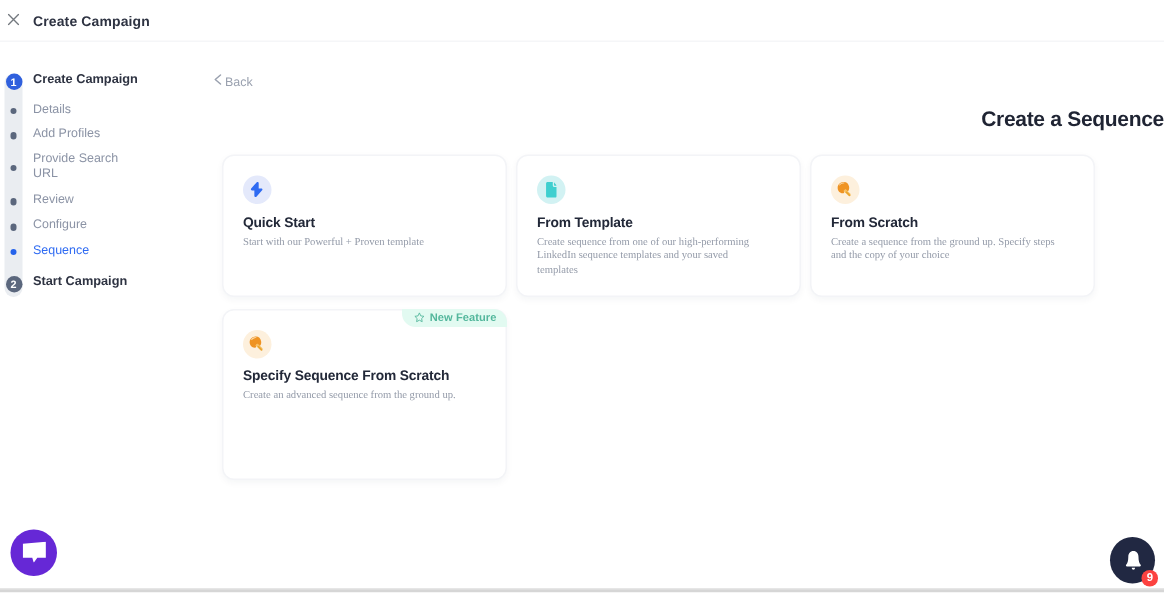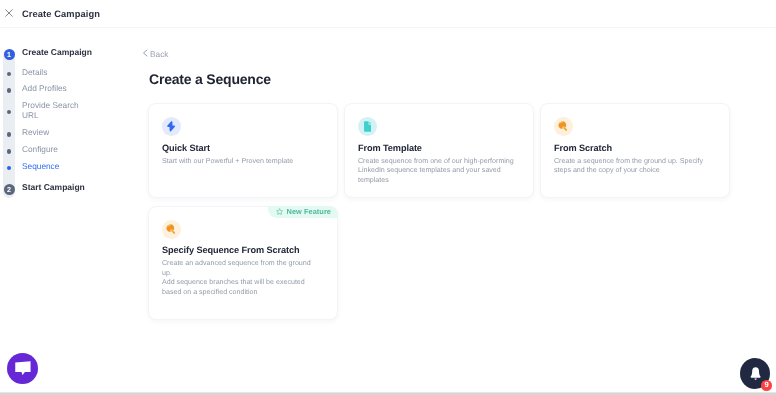--- a/index.html
+++ b/index.html
@@ -38,35 +38,35 @@
          font-size:7.2px; font-weight:700; display:flex; align-items:center; justify-content:center; line-height:1; }
   .num.grey { background:#5b677d; }
   .dot { width:4.6px; height:4.6px; border-radius:50%; background:#5b677d; margin-top:3px; margin-left:3.2px;}
   .dot.active { background:#2563eb; }
   .step .label { font-size:8.3px; color:#8b93a5; line-height:10.2px; width:62px; }
   .step.main .label { font-weight:700; color:#2e3342; font-size:8.5px; width:auto; white-space:nowrap;}
   .step .label.active { color:#2f6bf2; }
 
   
   .back { display:inline-flex; align-items:flex-start; gap:2px; color:#9aa1af; font-size:8.3px; cursor:pointer; margin-left:4px;}
-  .page-title { font-size:14px; font-weight:700; color:#1f2433; margin:9px 0 0 11px; letter-spacing:-.2px;}
+  .page-title { font-size:14px; font-weight:700; color:#1f2433; margin:9px 0 0 11px; letter-spacing:-.2px;text-align:right;}
 
   .cards { display:flex; gap:6px; margin:16px 0 0 10px; }
   .card {
     width:190px; background:#fff; border:1px solid #f3f4f7; border-radius:8px;
     padding:13px 12px 13px 13px; position:relative; cursor:pointer;
     box-shadow:0 2px 5px rgba(25,35,70,.045);
   }
   .card.row1 { height:95px; }
   .icon-circle { width:19px; height:19px; border-radius:50%; display:flex; align-items:center; justify-content:center; }
   .c-blue { background:#e4e9fb; }
   .c-cyan { background:#d2f2f3; }
   .c-orange { background:#fdf0dd; }
   .card h3 { font-size:9.2px; font-weight:700; color:#222838; margin-top:6.5px; letter-spacing:-.1px; line-height:10px;}
-  .card p { font-size:7.1px; color:#939aa8; line-height:9.6px; margin-top:4px; width:156px;}
+  .card p { font-size:7.1px; color:#939aa8; line-height:9.6px; margin-top:4px; width:156px;font-family:Liberation Serif, serif;}
 
   .row2 { margin:7.5px 0 0 10px; }
   .card.wide { width:190px; height:114px; }
   .badge {
     position:absolute; right:-1px; top:-1px; background:#e2faf1; color:#53b79c;
     font-size:7.4px; border-radius:0 9px 0 9px; padding:0 7px 0 8px; height:12.5px;
     display:flex; align-items:center; gap:3.2px; font-weight:700; letter-spacing:.05px;
   }
 
   
@@ -199,21 +199,21 @@
           </div>
           <div class="icon-circle c-orange">
               <svg style="margin-left:-0.7px;margin-top:-0.3px" width="10.4" height="10.6" viewBox="0 0 27 28">
                 <path d="M11.2 1.0 C5.6 1.2 1.0 5.4 0.9 10.8 C0.8 16.2 4.6 20.4 9.8 20.7 C11.7 20.8 12.7 19.8 12.5 18.8 C12.4 18.2 12.1 17.9 11.9 17.5 C11.5 16.7 11.8 15.8 12.5 15.4 C13.3 15.0 14.2 15.3 14.6 16.0 L15.3 17.1 C16.1 18.3 17.7 18.4 18.9 17.5 C20.8 15.7 21.6 12.8 21.2 9.8 C20.5 4.2 16.7 0.7 11.2 1.0 Z" fill="#ef9322"></path>
                 <path d="M3.6 5.8 C5.8 3.2 9.2 1.6 12.4 1.8 L12.8 3.3 C9.4 3.3 6.2 4.9 4.4 7.3 Z" fill="#fbe2ba" opacity=".95"></path>
                 <path d="M13.6 14.2 C14.2 13.6 15.2 13.6 15.8 14.2 L23.4 21.7 C24.0 22.3 24.0 23.3 23.4 23.9 L22.0 25.3 C21.4 25.9 20.5 25.9 19.9 25.3 L12.2 17.8 C11.7 17.2 11.7 16.2 12.2 15.6 Z" fill="#f7c163"></path>
                 <path d="M16.6 17.2 L23.3 23.8 C23.8 24.2 23.8 24.8 23.3 25.2 L22.9 25.6 C22.4 26.0 21.7 26.0 21.3 25.6 L14.5 19.0 Z" fill="#e9a32e"></path>
               </svg>
             </div>
           <h3>Specify Sequence From Scratch</h3>
-          <p id="adv-desc"><span>Create an advanced sequence from the ground up.</span><br><span>Add sequence branches that will be executed based on a specified condition</span></p>
+          <p id="adv-desc"><span>Create an advanced sequence from the ground up.</span><br></p>
         </div>
       </div>
     </div>
   </div>
 
   <div class="fab-chat">
     <svg width="15.8" height="14.4" viewBox="0 0 32 29">
         <path d="M0.5 3.0 L31.5 0.4 V22.0 L20.0 22.0 L15.2 28.6 L13.2 22.0 L0.5 22.0 Z" fill="#fff"></path>
       </svg>
   </div>

